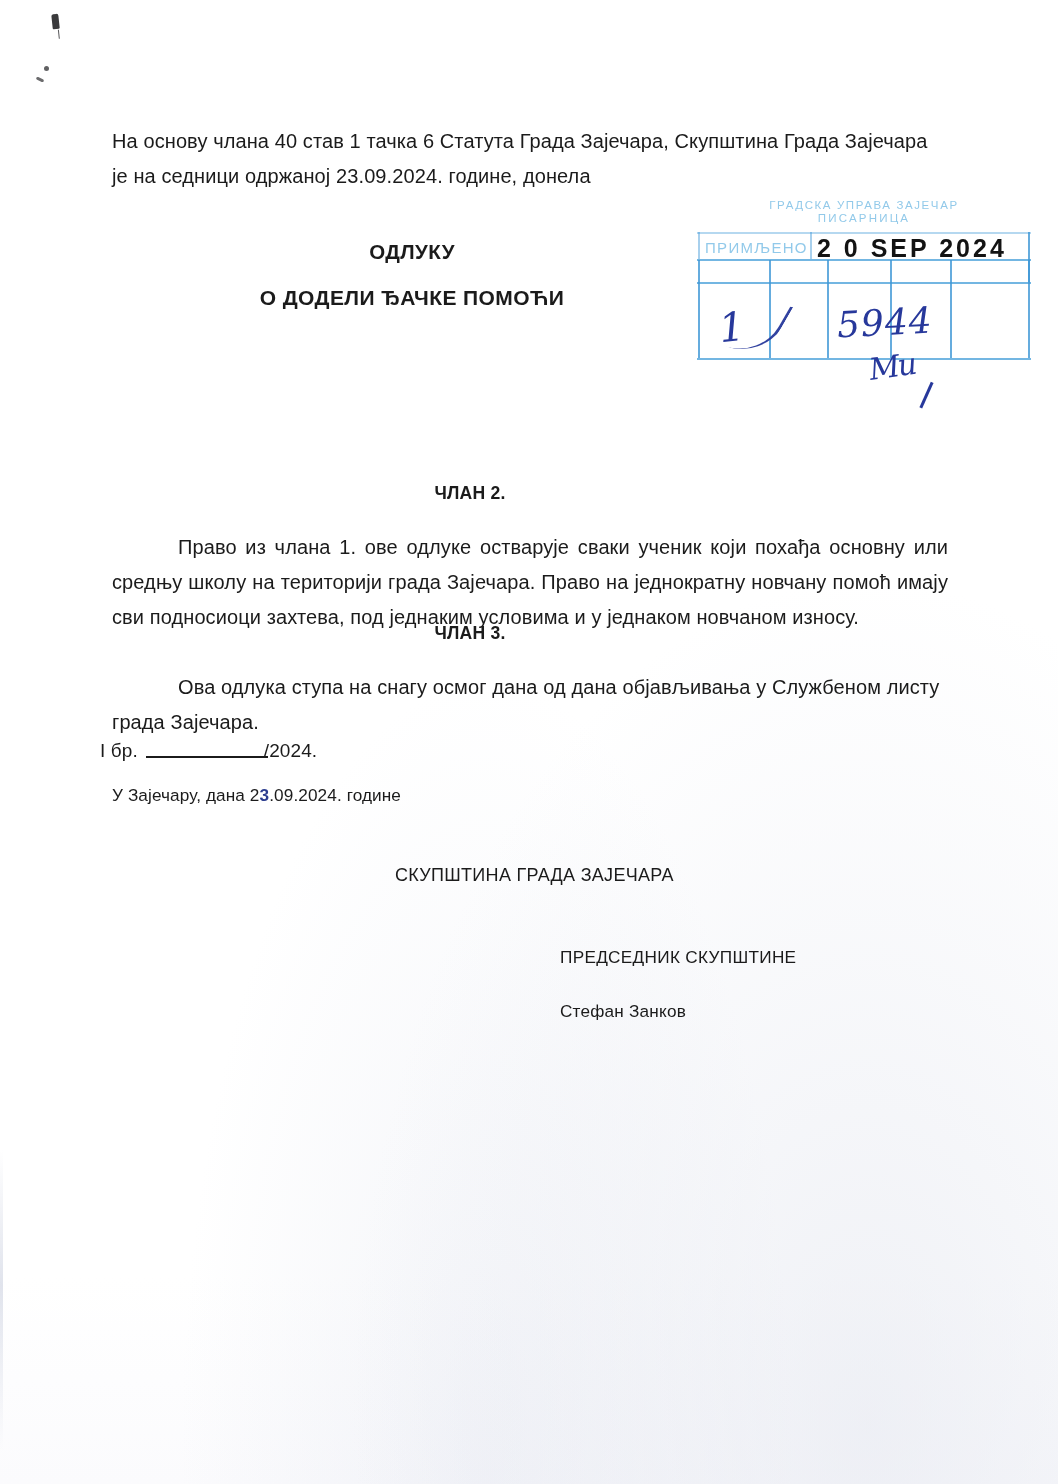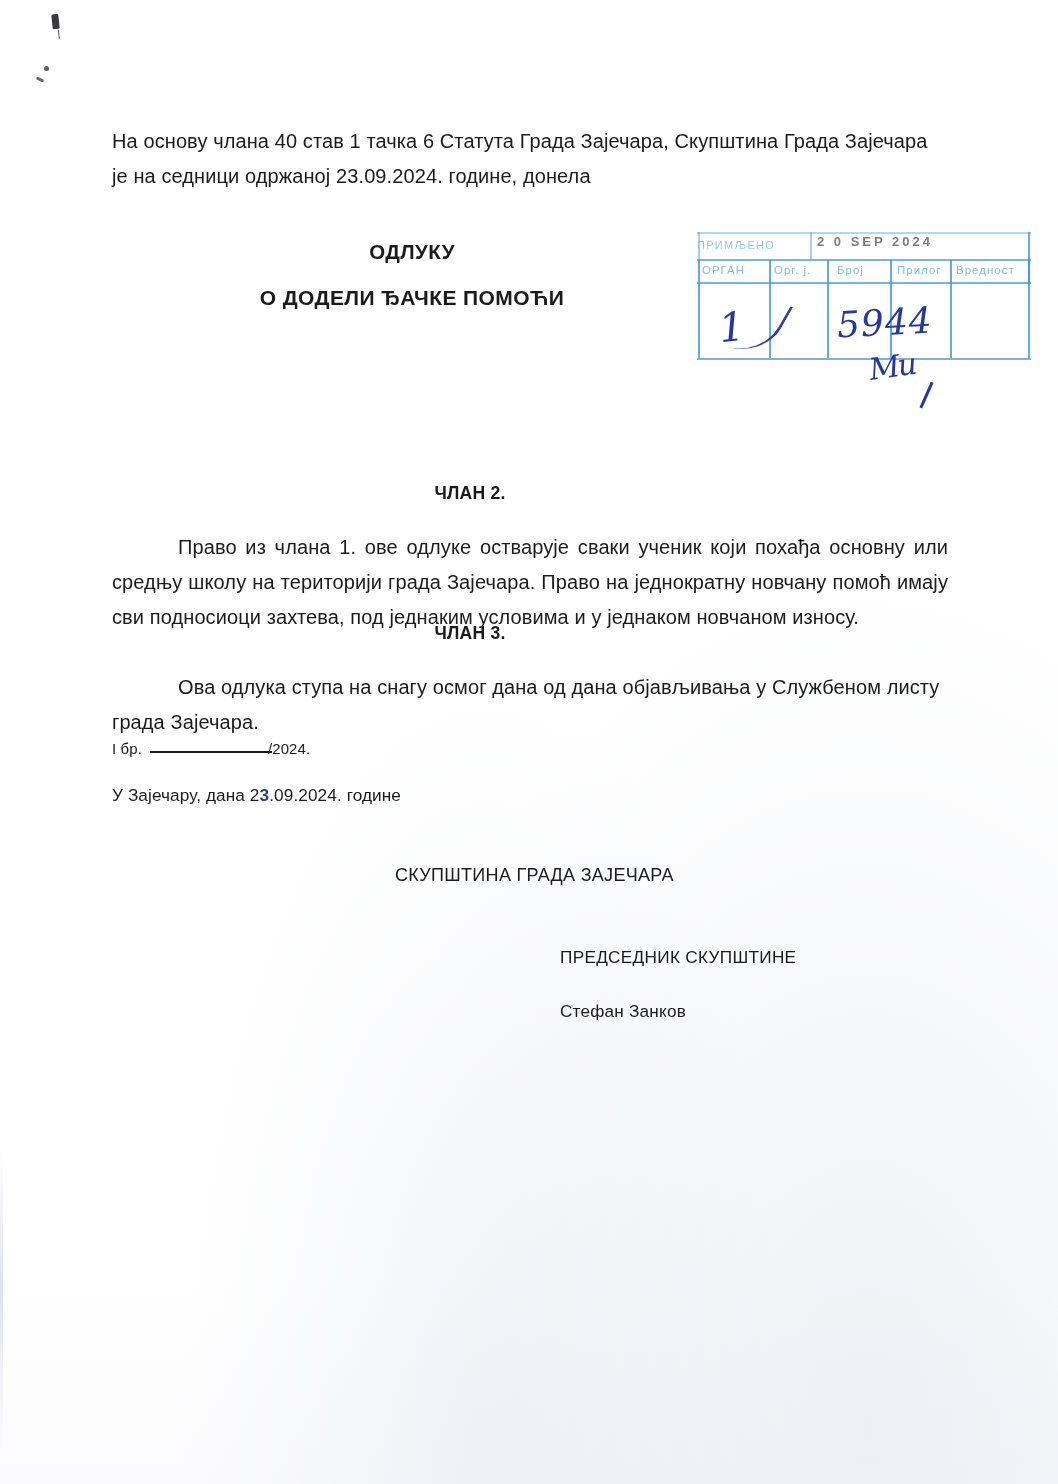--- a/index.html
+++ b/index.html
@@ -123,23 +123,23 @@
   .sec-art2 { position: absolute; left: 112px; top: 483px; width: 836px; }
   .sec-art2 .article-head { margin-left: -120px; }
   .sec-art2 .para { margin-top: 26px; }
 
   .sec-art3 { position: absolute; left: 112px; top: 623px; width: 836px; }
   .sec-art3 .article-head { margin-left: -120px; }
   .sec-art3 .para { margin-top: 26px; }
 
   .ref-line {
     position: absolute;
-    left: 112px;
+    left: 100px;
     top: 740px;
-    font-size: 15px;
+    font-size: 19px;
     letter-spacing: 0.1px;
     white-space: nowrap;
   }
   .blank-rule {
     display: inline-block;
     width: 122px;
     border-bottom: 2px solid #1b1b1b;
     margin: 0 2px 4px 8px;
     vertical-align: bottom;
   }
@@ -222,33 +222,33 @@
   .svline {
     position: absolute;
     width: 2px;
     background: #3f97d6;
     opacity: .8;
   }
   .svline.soft { opacity: .45; width: 1.5px; }
 
   .stamp-recv-label {
     position: absolute;
-    left: 0; top: 7px;
-    font-size: 11px;
+    left: 8px; top: 7px;
+    font-size: 15px;
     letter-spacing: 1.3px;
     color: #86c4e8;
     opacity: .9;
   }
   .stamp-date {
     position: absolute;
     left: 120px; top: 2px;
-    font-size: 13px;
+    font-size: 25px;
     font-weight: bold;
     letter-spacing: 3px;
-    color: #737373;
+    color: #000000;
     opacity: .92;
   }
   .stamp-cols {
     position: absolute;
     left: 0; top: 30px;
     width: 334px;
     height: 20px;
     font-size: 11.5px;
     color: #7dbfe6;
     letter-spacing: 1px;
@@ -316,20 +316,24 @@
   <div class="intro">
     <p class="body-text no-justify">На основу члана 40 став 1 тачка 6 Статута Града Зајечара, Скупштина Града Зајечара је на седници одржаној 23.09.2024. године, донела</p>
   </div>
 
   <div class="title-block">
     <div class="doc-title">ОДЛУКУ</div>
     <div class="doc-subtitle">О ДОДЕЛИ ЂАЧКЕ ПОМОЋИ</div>
   </div>
 
   <div class="stamp">
+    <div class="stamp-head">
+      <div class="l1">ГРАДСКА УПРАВА ЗАЈЕЧАР</div>
+      <div class="l2">ПИСАРНИЦА</div>
+    </div>
 
     <div class="stamp-grid">
 
       <div class="srule soft" style="left:0; top:0; width:334px;"></div>
       <div class="srule" style="left:0; top:27px; width:334px;"></div>
       <div class="srule" style="left:0; top:50px; width:334px;"></div>
       <div class="srule" style="left:0; top:126px; width:334px;"></div>
 
       <div class="svline soft" style="left:113px; top:0; height:27px;"></div>
       <div class="svline" style="left:331px; top:0; height:50px;"></div>
@@ -338,27 +342,20 @@
       <div class="svline" style="left:1px; top:28px; height:98px;"></div>
       <div class="svline" style="left:72px; top:28px; height:98px;"></div>
       <div class="svline" style="left:130px; top:28px; height:98px;"></div>
       <div class="svline" style="left:193px; top:28px; height:98px;"></div>
       <div class="svline" style="left:253px; top:28px; height:98px;"></div>
       <div class="svline" style="left:331px; top:28px; height:98px;"></div>
 
       <div class="stamp-recv-label">ПРИМЉЕНО</div>
       <div class="stamp-date">2 0 SEP 2024</div>
 
-      <div class="stamp-cols">
-        <span class="col-h" style="left:5px;">ОРГАН</span>
-        <span class="col-h" style="left:77px;">Орг. ј.</span>
-        <span class="col-h" style="left:140px;">Број</span>
-        <span class="col-h" style="left:200px;">Прилог</span>
-        <span class="col-h" style="left:259px;">Вредност</span>
-      </div>
 
       <div class="hand-organ-tail"></div>
       <span class="hand hand-organ">1</span>
       <span class="hand hand-broj">5944</span>
     </div>
 
     <div class="stamp-sig">Ми</div>
     <div class="stamp-sig-slash"></div>
   </div>
 

